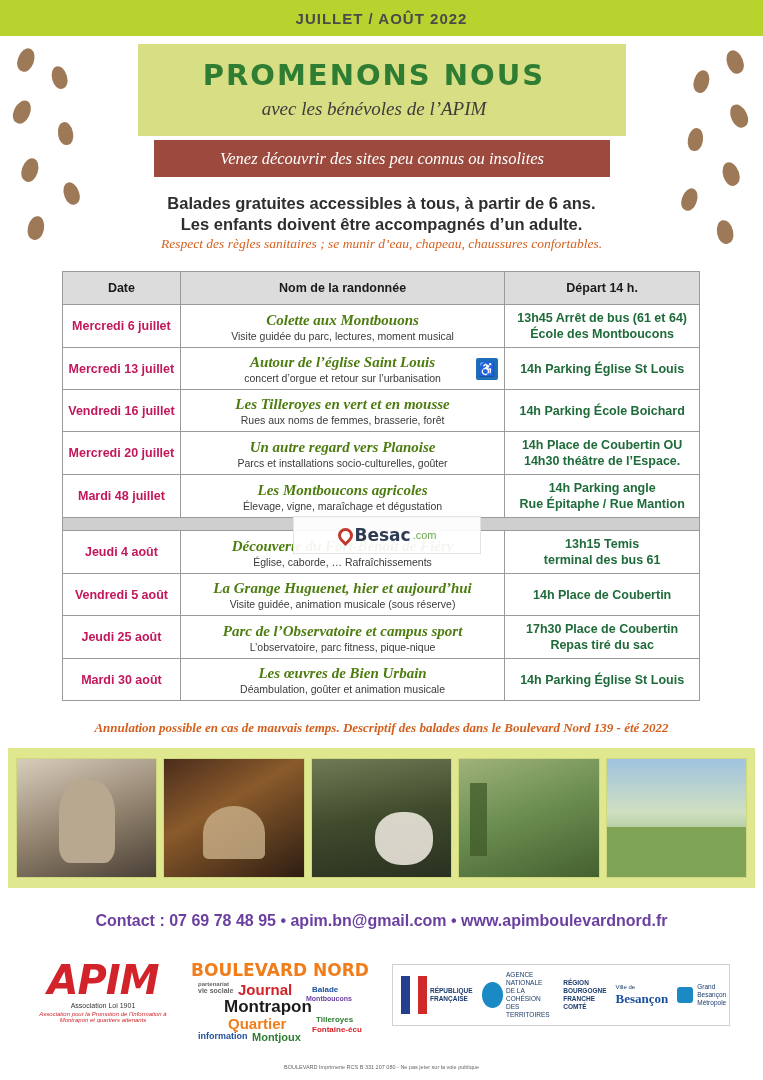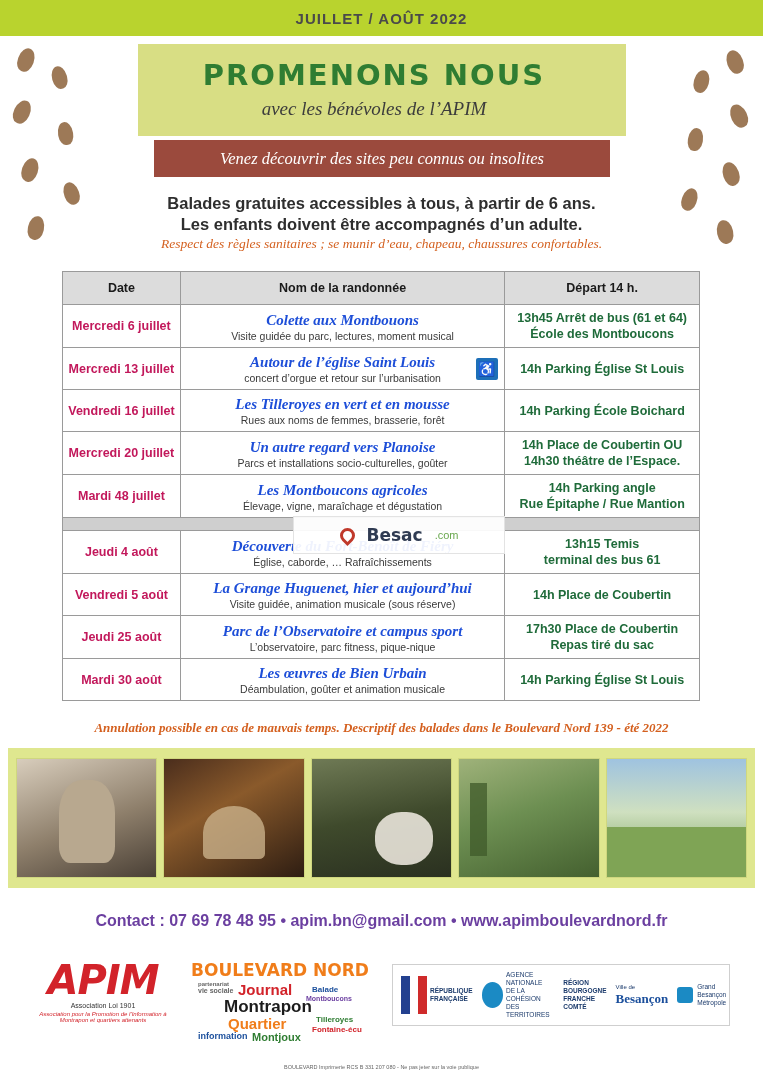--- a/index.html
+++ b/index.html
@@ -70,21 +70,21 @@
   .tbl thead th {
     background:#dcdcdc; color:#1a1a1a; font-size:12.5px; font-weight:bold;
     padding:9px 4px; text-align:center;
   }
   .c-date { width:118px; text-align:center; padding:6px 2px; }
   .c-name { width:325px; text-align:center; padding:5px 6px; position:relative; }
   .c-dep  { width:195px; text-align:center; padding:5px 4px;margin-top:32px; }
 
   .d-txt { color:#c2185b; font-size:12.5px; font-weight:bold; }
   .n-main {
-    color:#1d4ed8; font-size:15px; font-style:italic; font-weight:bold;
+    color:#4d7c0f; font-size:15px; font-style:italic; font-weight:bold;
     font-family:"Liberation Serif", serif; line-height:18px;
   }
   .n-sub { color:#3a3a3a; font-size:10.5px; margin-top:1px; }
   .dep-txt {
     color:#1f6b3a; font-size:12.5px; font-weight:bold; line-height:16px;
   }
   .spacer td { background:#cfcfcf; height:13px; padding:0; border-left:1px solid #9a9a9a; border-right:1px solid #9a9a9a;}
   .wheel {
     position:absolute; right:6px; top:50%; transform:translateY(-50%);
     width:22px; height:22px; background:#1d6fb8; color:#fff; font-size:14px;
@@ -148,23 +148,23 @@
   .gb { display:flex; align-items:center; gap:4px; }
   .gbsq { width:16px;height:16px;background:#1b8ac4;border-radius:3px; }
 
   .legal {
     position:absolute; top:1064px; left:0; width:763px; text-align:center;
     color:#666; font-size:5.5px;
   }
 
   
   .wmk {
-    position:absolute; left:293px; top:516px; width:212px; height:38px;
+    position:absolute; left:293px; top:516px; width:188px; height:38px;
     background:rgba(255,255,255,0.93); border:1px solid #e3e3e3;
-    display:flex; align-items:center; justify-content:center; gap:12px;
+    display:flex; align-items:center; justify-content:center; gap:2px;
   }
   .wmk .pin {
     width:15px;height:15px;border:3px solid #c0392b;border-radius:50% 50% 50% 0;
     transform:rotate(-45deg);
   }
   .wmk .w1 { color:#2f3b52; font-size:17px; font-weight:bold; font-family:"DejaVu Sans", sans-serif; }
   .wmk .w2 { color:#6aa84f; font-size:11px; }
 </style>
 </head>
 <body>

